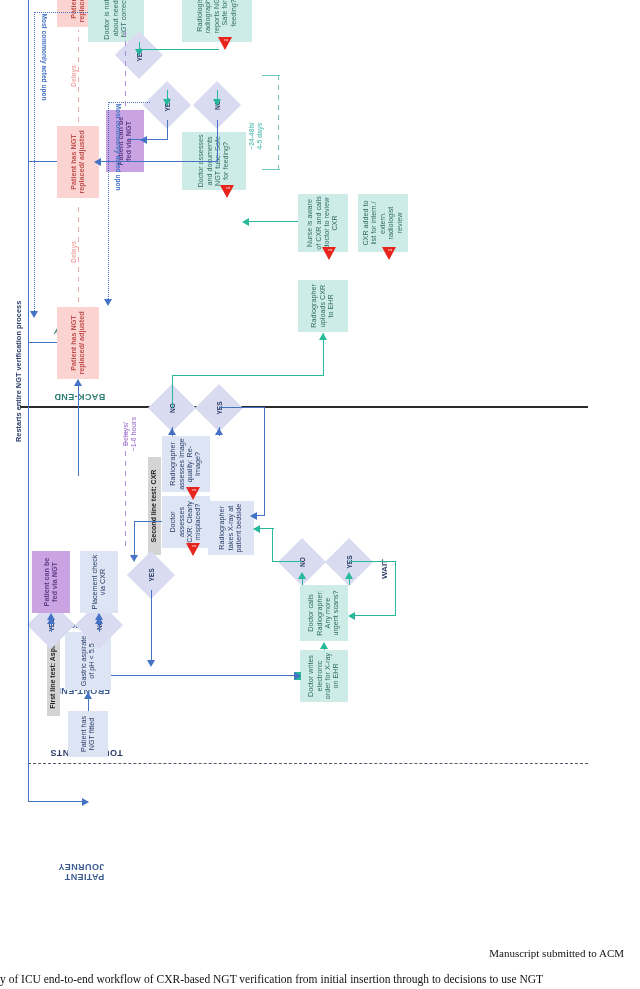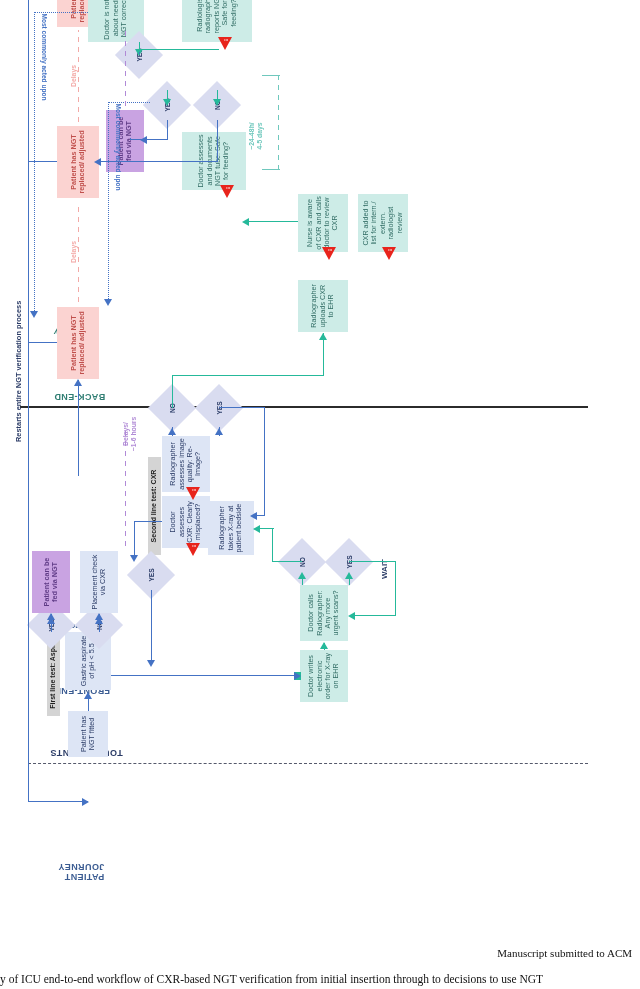--- a/index.html
+++ b/index.html
@@ -66,21 +66,21 @@
 
   .note{position:absolute;font-size:6.8px;white-space:pre;text-align:center;line-height:1.2;}
   .note-purple{color:#b08ad6;font-weight:bold;}
   .note-pink{color:#f3a9a6;font-weight:bold;}
   .note-teal{color:#6fc8bd;font-weight:bold;}
   .note-blue{color:#4472c4;font-weight:bold;font-size:6.6px;}
 
   .restart-label{position:absolute;font-size:7.4px;font-weight:bold;color:#2a3b66;white-space:pre;}
 
   .caption{position:absolute;font-family:"Liberation Serif",serif;color:#111;}
-  #ms-sub{right:8px;top:947px;font-size:11px;margin-left:17px;}
+  #ms-sub{right:16px;top:947px;font-size:11px;margin-left:17px;}
   #fig-cap{left:0;top:973px;width:660px;font-size:11.5px;white-space:nowrap;}
 </style>
 </head>
 <body>
 
 <div id="page">
 
   <div id="canvas">
 
     <div class="lane-dash" style="left:148px;top:18px;height:560px;"></div>

